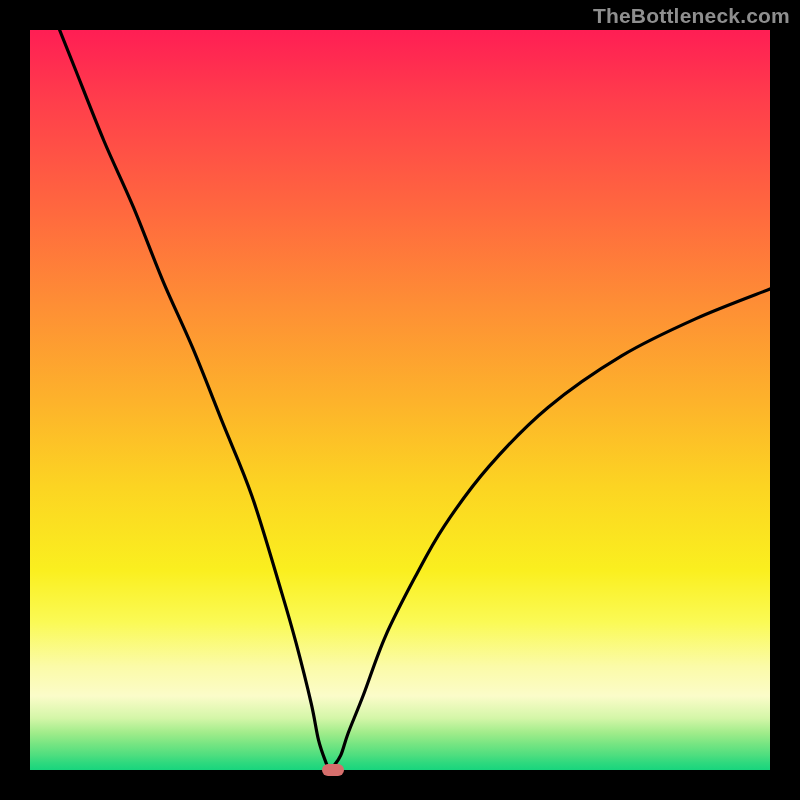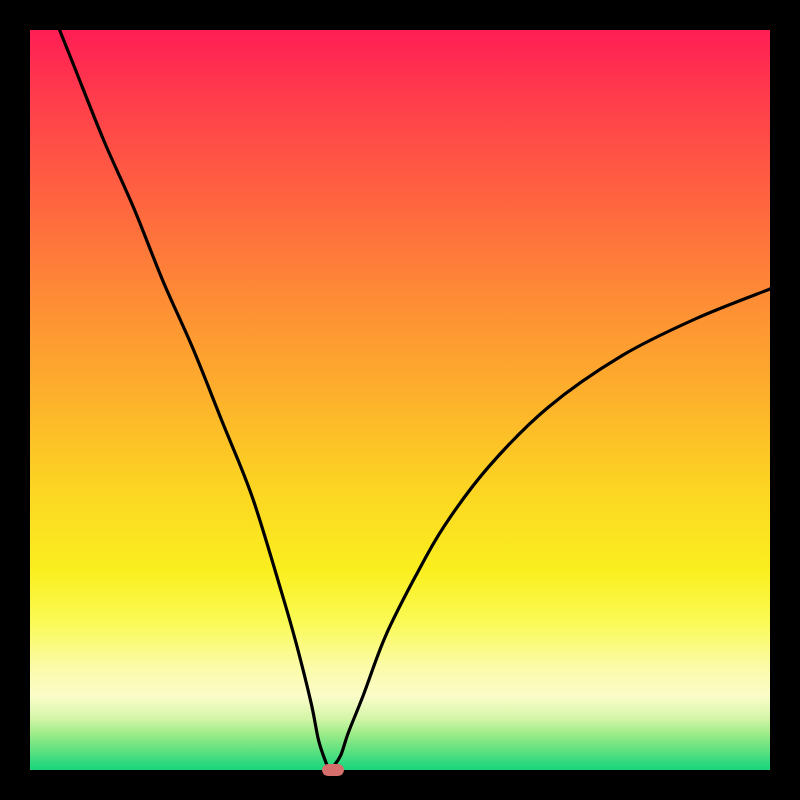--- a/index.html
+++ b/index.html
@@ -72,13 +72,14 @@
 </head>
 <body>
 
 <div class="frame">
   <div class="plot-area">
     <svg class="curve-svg" viewBox="0 0 740 740" preserveAspectRatio="none">
       <path id="curve-path" d="M 29.60 0.00 C 32.07 6.17 37.00 18.50 44.40 37.00 C 51.80 55.50 64.13 87.57 74.00 111.00 C 83.87 134.43 93.73 154.17 103.60 177.60 C 113.47 201.03 123.33 228.17 133.20 251.60 C 143.07 275.03 152.93 294.77 162.80 318.20 C 172.67 341.63 182.53 367.53 192.40 392.20 C 202.27 416.87 212.13 437.83 222.00 466.20 C 231.87 494.57 244.20 537.73 251.60 562.40 C 259.00 587.07 261.47 595.70 266.40 614.20 C 271.33 632.70 277.50 657.37 281.20 673.40 C 284.90 689.43 286.13 700.53 288.60 710.40 C 291.07 720.27 294.15 727.67 296.00 732.60 C 297.85 737.53 298.47 739.38 299.70 740.00 C 300.93 740.62 301.55 738.77 303.40 736.30 C 305.25 733.83 308.33 730.75 310.80 725.20 C 313.27 719.65 314.50 712.87 318.20 703.00 C 321.90 693.13 326.83 682.03 333.00 666.00 C 339.17 649.97 346.57 626.53 355.20 606.80 C 363.83 587.07 374.93 566.10 384.80 547.60 C 394.67 529.10 402.07 514.30 414.40 495.80 C 426.73 477.30 441.53 456.33 458.80 436.60 C 476.07 416.87 495.80 395.90 518.00 377.40 C 540.20 358.90 567.33 340.40 592.00 325.60 C 616.67 310.80 641.33 299.70 666.00 288.60 C 690.67 277.50 727.67 263.93 740.00 259.00" fill="none" stroke="#000000" stroke-width="3.2" stroke-linecap="round" stroke-linejoin="round"></path>
     </svg>
     <div id="marker" class="marker" style="left: 303.4px; top: 740px; background: rgb(214, 110, 108);"></div>
   </div>
+  <div class="watermark">TheBottleneck.com</div>
 </div>
 
 </body></html>

